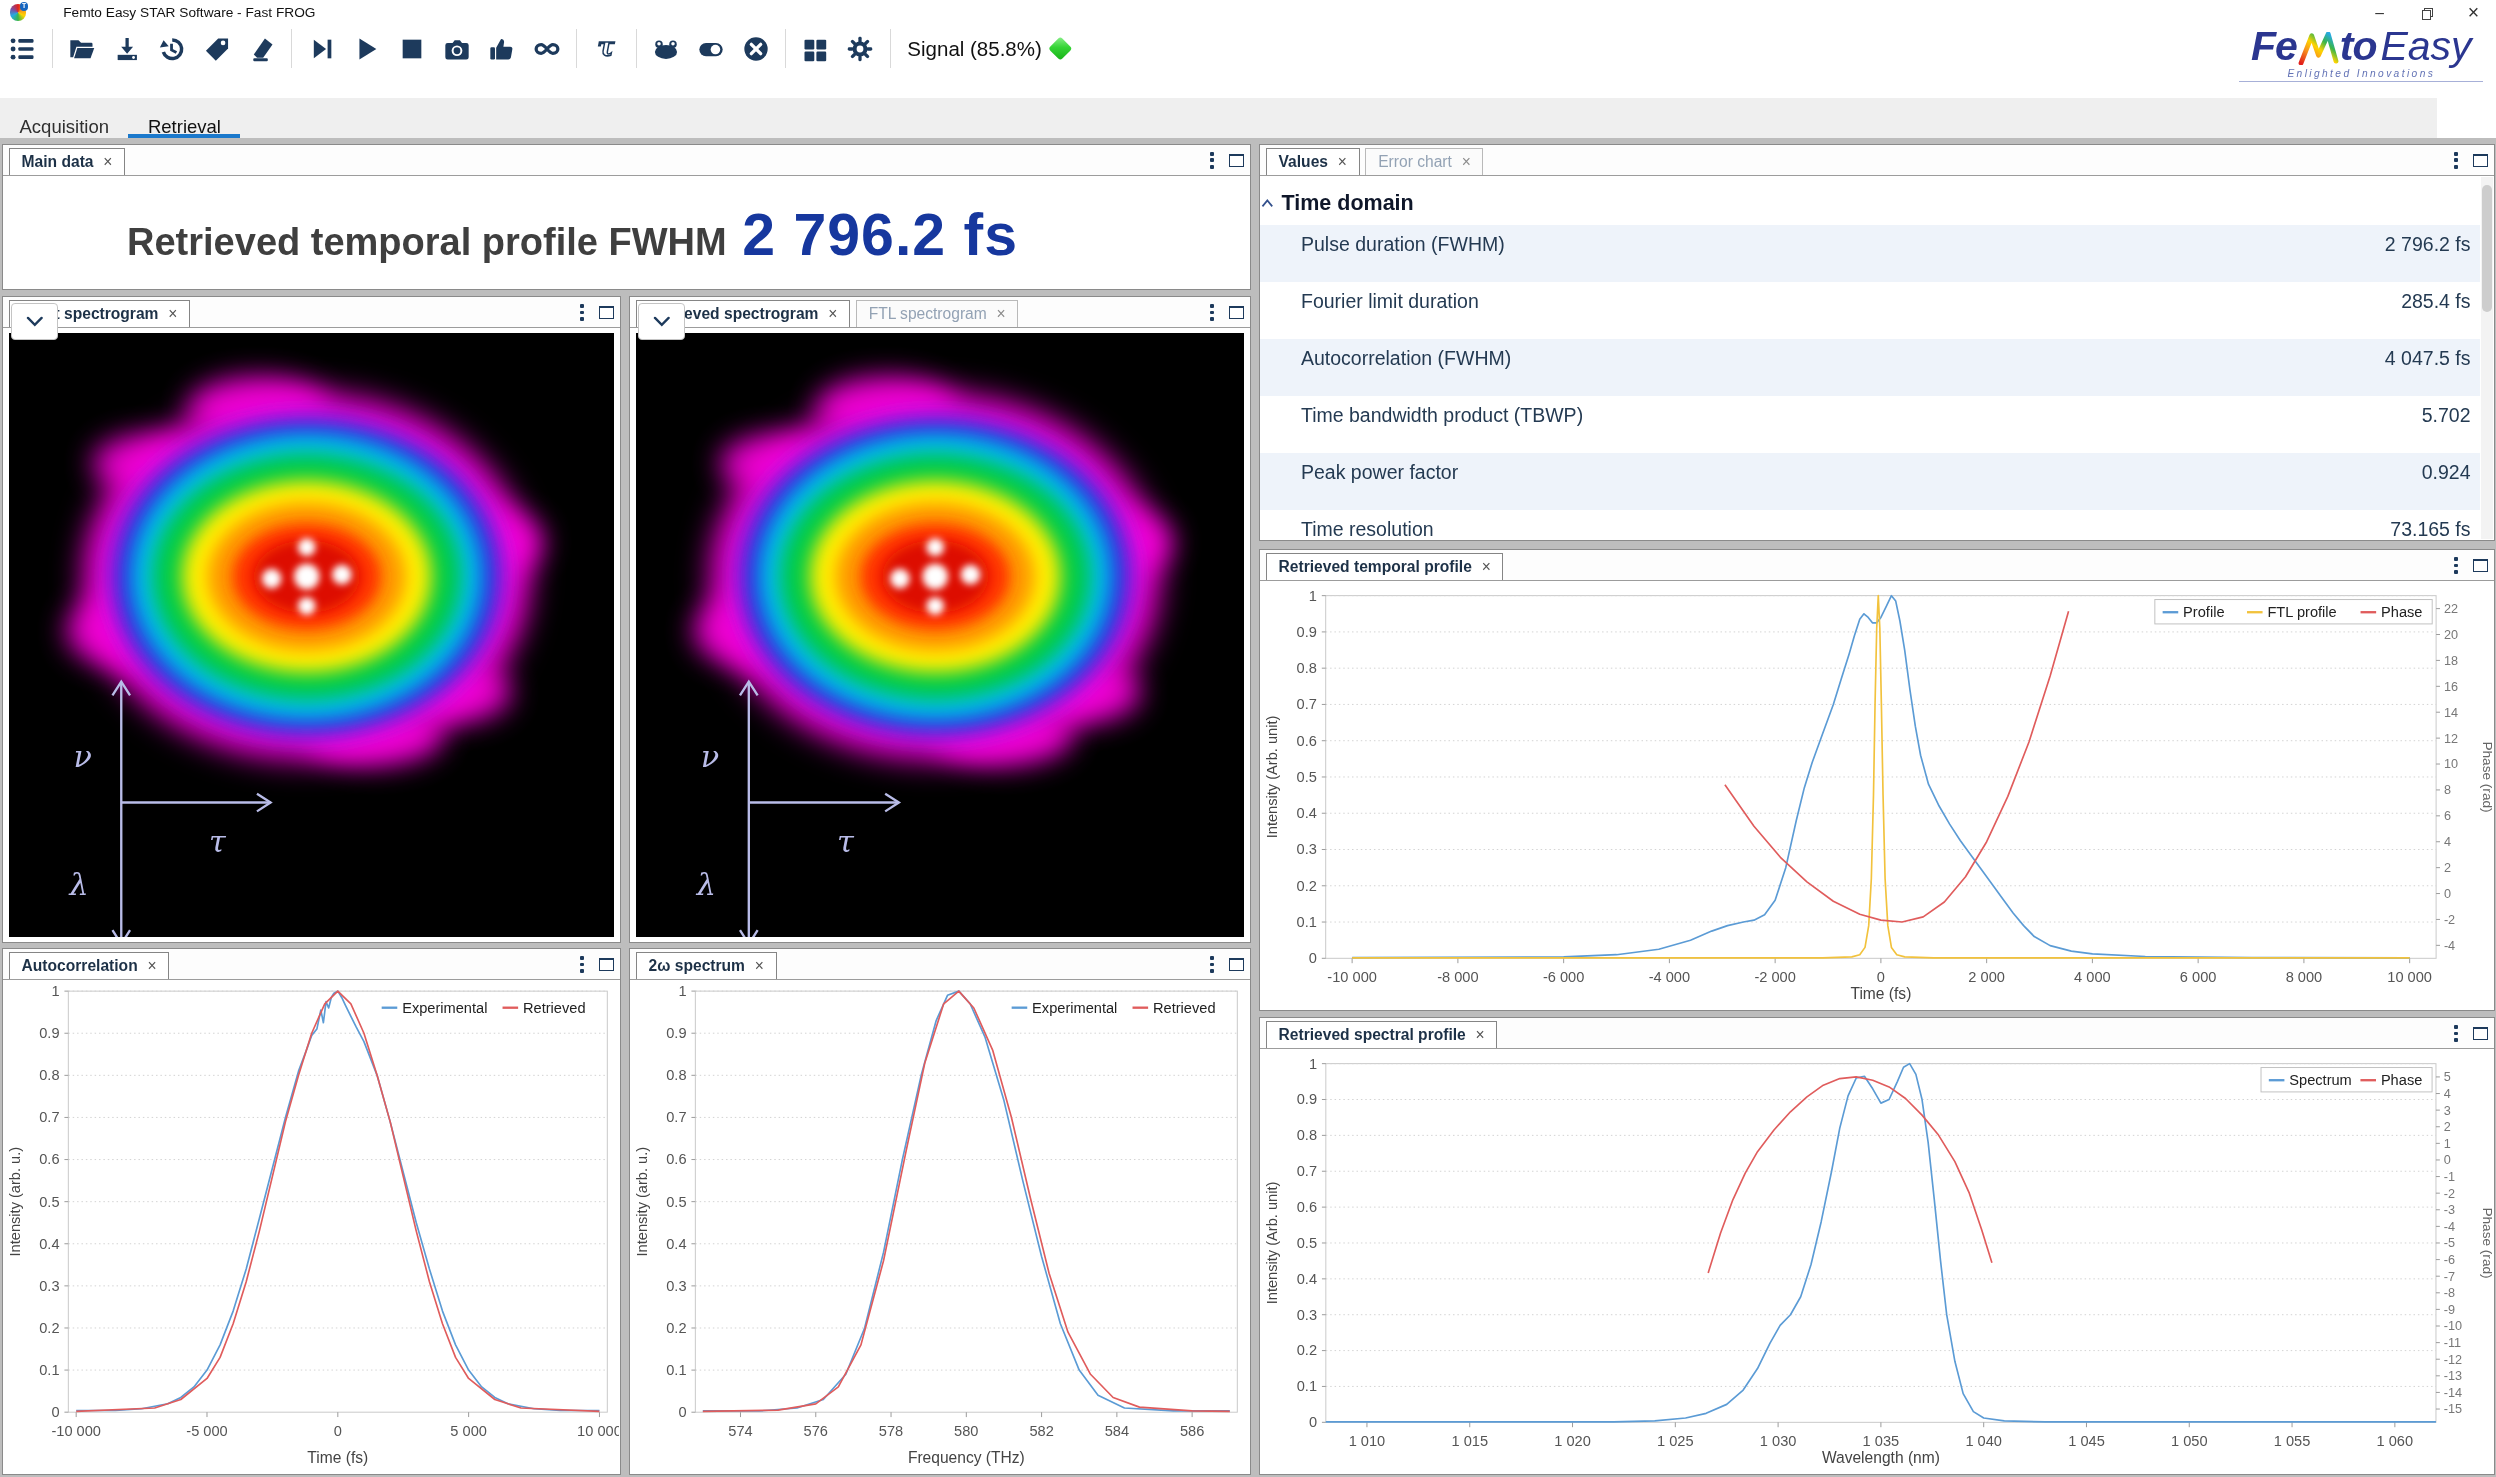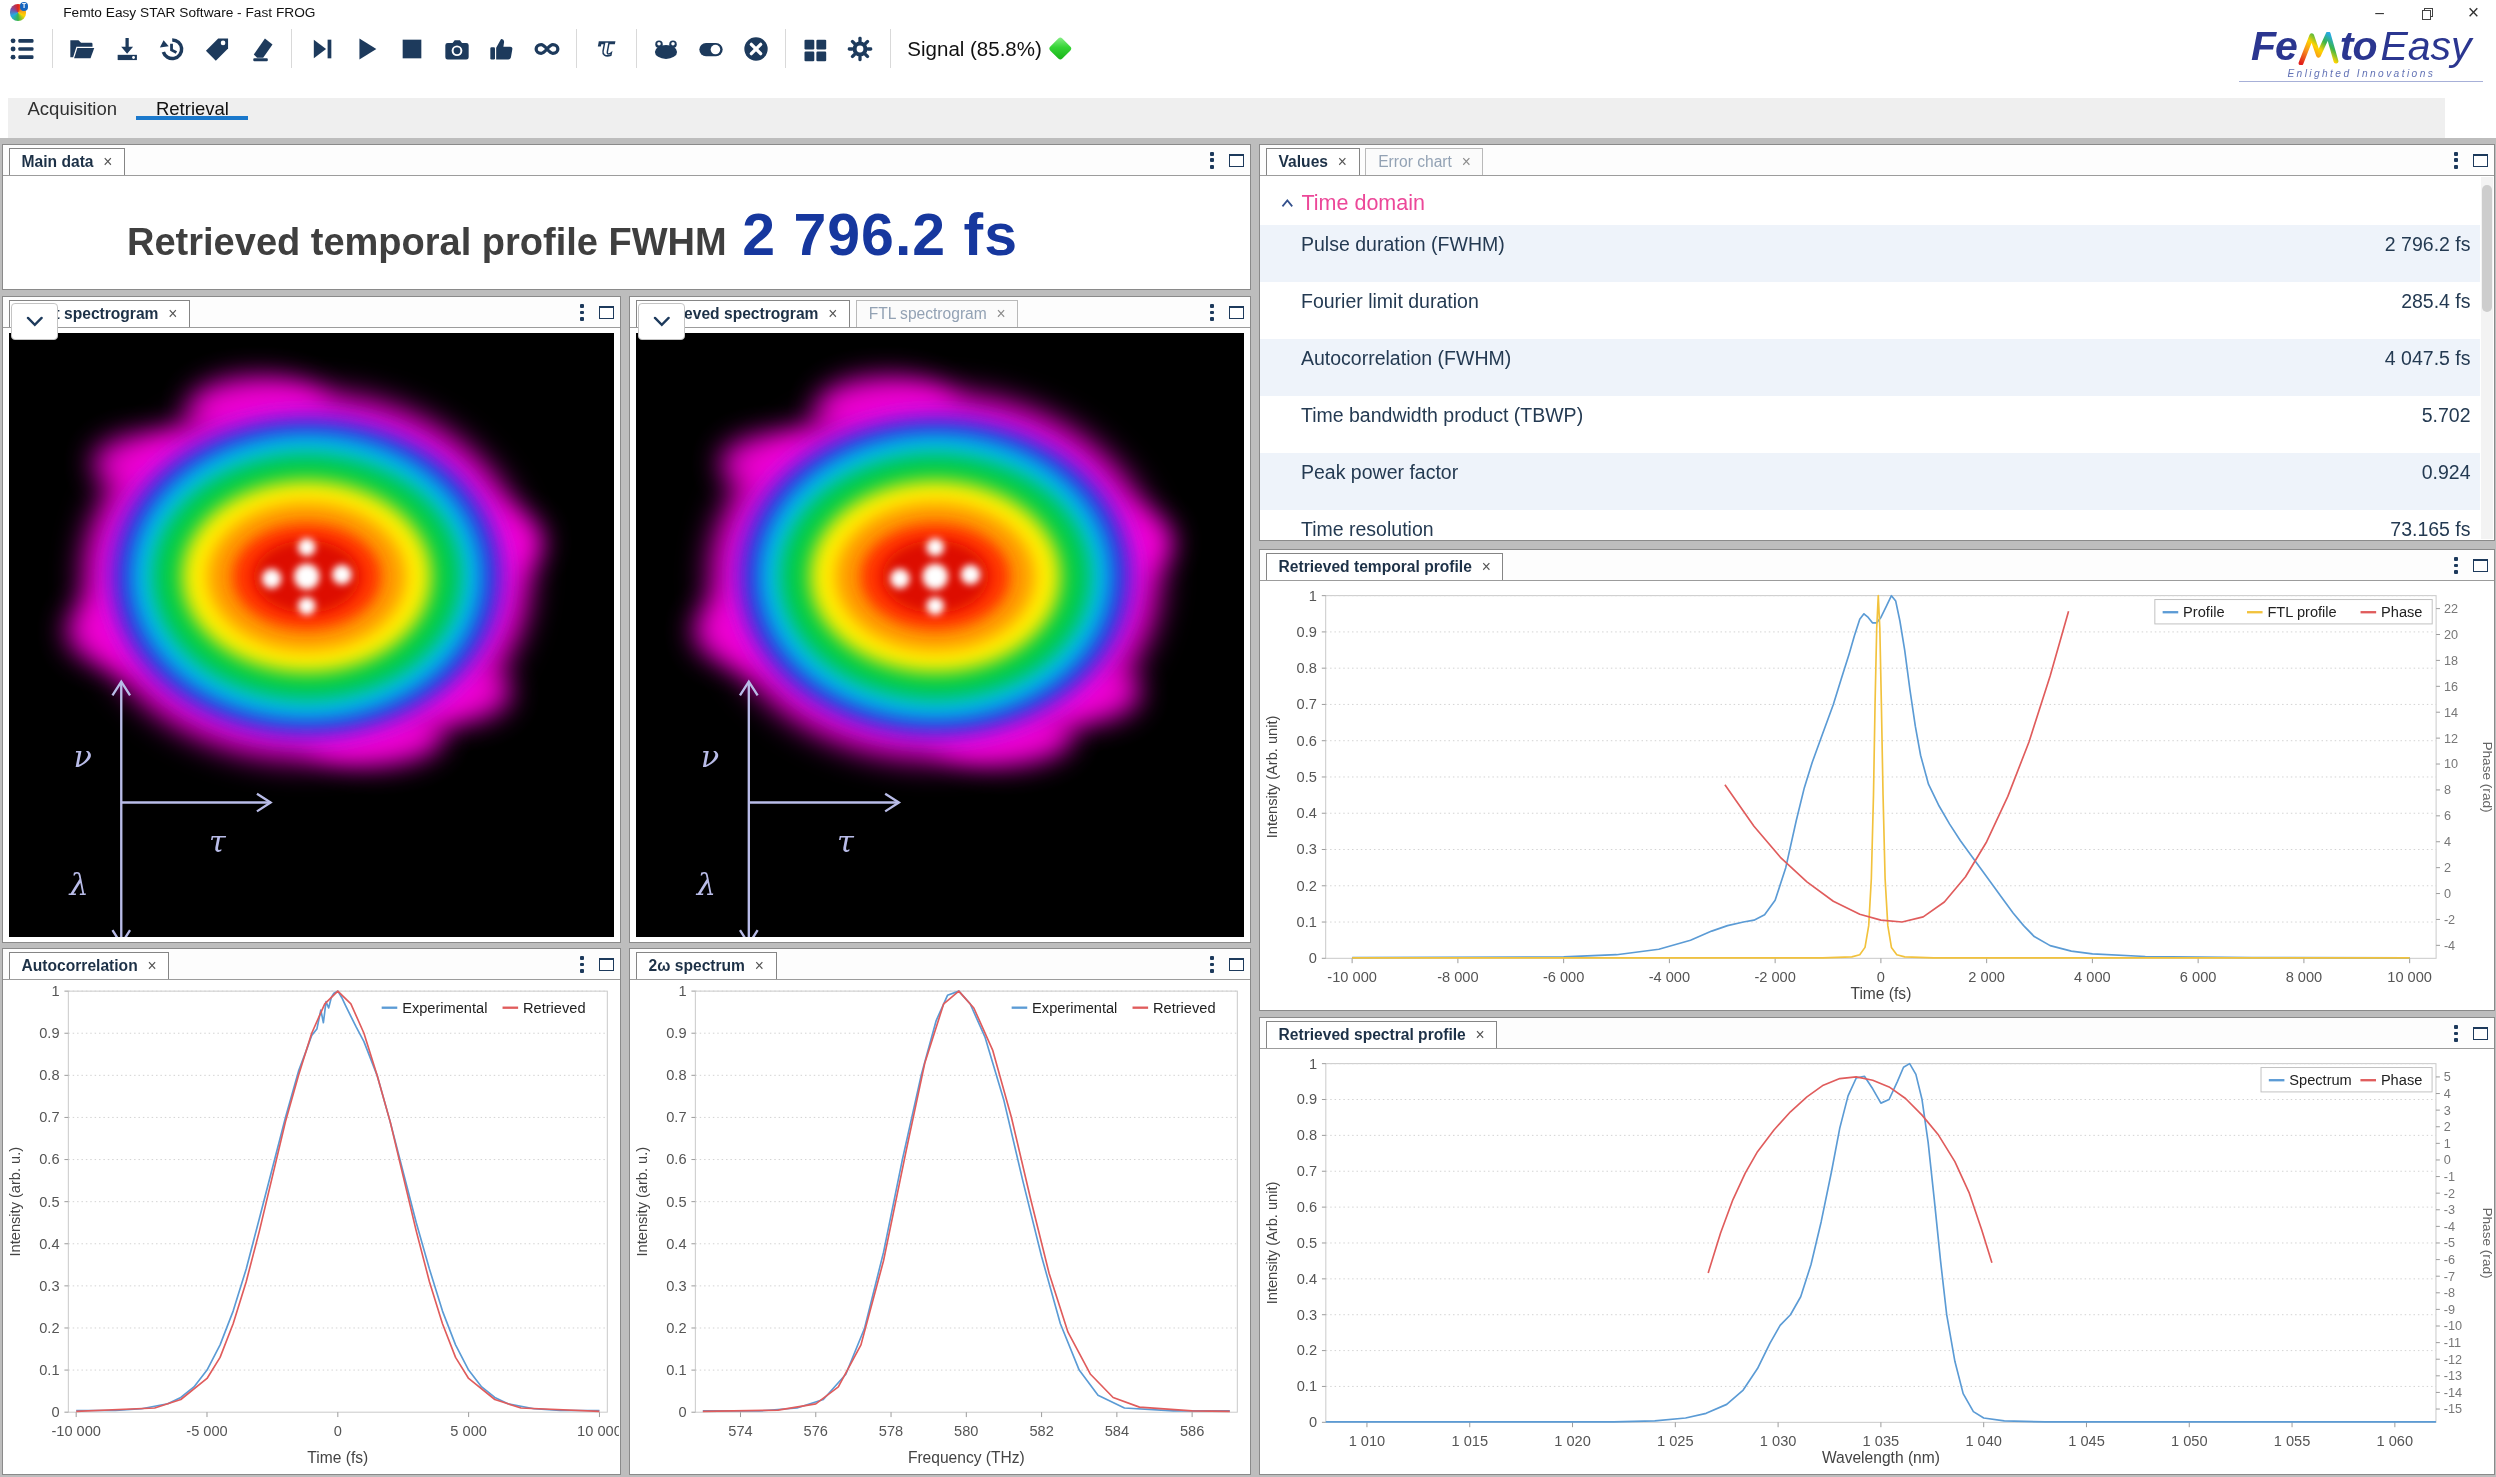--- a/index.html
+++ b/index.html
@@ -37,22 +37,22 @@
   .logo{position:absolute;right:13.7px;top:26px;width:244px;}
   .logo-line{display:flex;align-items:flex-end;font-style:italic;color:#2b3690;line-height:1;justify-content:center;}
   .logo-fe{font-size:41px;font-weight:bold;letter-spacing:-1px;}
   .logo-m{margin:0 1px 2px 1px;}
   .logo-to{font-size:41px;font-weight:bold;letter-spacing:-1px;margin-right:3.9px;}
   .logo-easy{font-size:41px;font-weight:normal;}
   .logo-tagline{font-size:10.2px;font-style:italic;color:#6272b5;letter-spacing:2.4px;
                 margin-top:1px;text-align:center;border-bottom:1px solid #a7b0d8;padding-bottom:2px;}
 
   
-  .maintabs{position:absolute;left:8px;top:98px;width:2437px;height:41px;background:#efefef;
-            display:flex;align-items:flex-start;border-bottom:1px solid #d2d2d2;box-sizing:border-box;}
+  .maintabs{position:absolute;left:0;top:98px;width:2437px;height:41px;background:#efefef;
+            display:flex;align-items:flex-end;border-bottom:1px solid #d2d2d2;box-sizing:border-box;}
   .maintab{padding:0 19.5px;display:flex;align-items:center;font-size:18.5px;color:#2f2f2f;
            position:relative;cursor:pointer;}
   .maintab.active{color:#111;}
   .maintab.active:after{content:"";position:absolute;left:0;bottom:0;width:100%;height:3.9px;background:#1b79cc;}
 
   
   .dock{position:absolute;left:0;top:138px;width:2497px;height:1339px;background:#bdbdbd;}
   .panel{position:absolute;background:#fff;border:1px solid #8a8a8a;box-sizing:border-box;overflow:hidden;}
   .phead{position:relative;height:31px;background:#fdfdfd;border-bottom:1px solid #9c9c9c;
          display:flex;align-items:stretch;box-sizing:border-box;}
@@ -76,22 +76,22 @@
 
   
   .specbox{position:absolute;left:5.9px;right:5.9px;top:36px;bottom:4.9px;background:#000;}
   .specbox svg{width:100%;height:100%;display:block;}
   .spec-dd{position:absolute;left:7.8px;top:5.9px;width:45px;height:35px;background:#fff;
            border:1px solid #c4c4c4;border-radius:3.9px;display:flex;align-items:center;
            justify-content:center;cursor:pointer;z-index:3;}
 
   
   .values-body{position:absolute;left:0;right:13.7px;top:31px;bottom:0;overflow:hidden;}
-  .vsection-title{display:flex;align-items:center;height:43px;margin-top:5.9px;padding-left:21px;
-                  font-size:21.5px;font-weight:normal;color:#ec4899;}
+  .vsection-title{display:flex;align-items:center;height:43px;margin-top:5.9px;padding-left:1px;
+                  font-size:21.5px;font-weight:bold;color:#0f172a;}
   .vsection-title svg{margin-right:7.8px;}
   .vrow{display:flex;align-items:center;height:39px;padding:0 0 18px 41px;font-size:19.5px;color:#243a52;}
   .vrow.stripe{background:#eef3fa;}
   .vrow .vlabel{flex:1;}
   .vrow .vvalue{width:34%;text-align:right;padding-right:9.8px;}
   .vscroll{position:absolute;right:1px;top:32px;bottom:1px;width:11.7px;background:#f3f3f3;}
   .vscroll i{position:absolute;left:1px;right:1px;top:7.8px;height:127px;background:#cdcdcd;border-radius:4.9px;}
 
   .chartbox{position:absolute;left:1px;right:1px;top:32px;bottom:1px;}
   .chartbox svg{display:block;}

